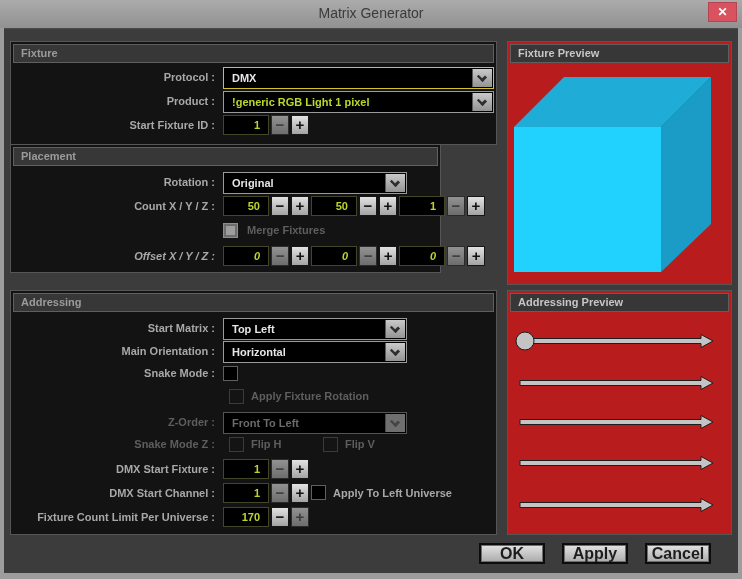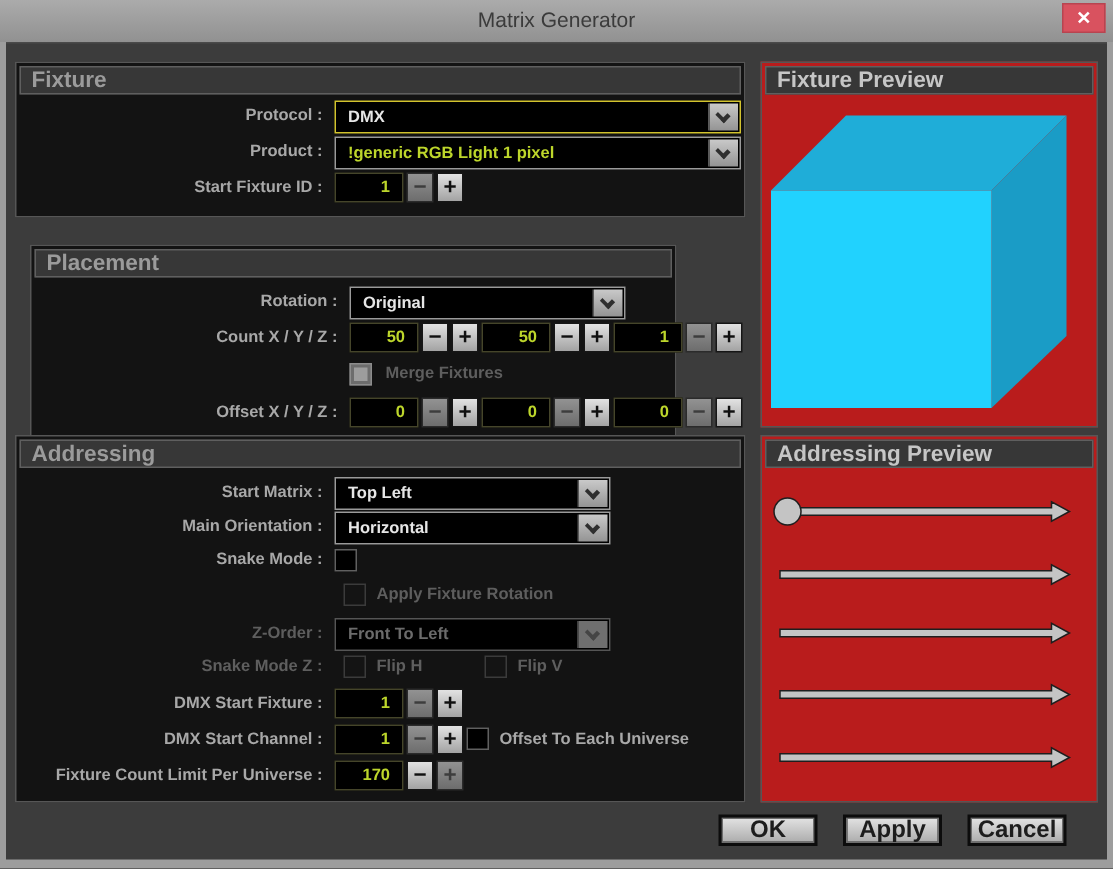--- a/index.html
+++ b/index.html
@@ -16,21 +16,21 @@
   .close-btn{position:absolute;top:2px;right:5px;width:29px;height:20px;
     background:#d9525f;border:1px solid #b84450;color:#fff;
     font-size:12px;font-weight:bold;text-align:center;line-height:18px;cursor:default;}
   .bodyarea{position:absolute;left:4px;right:4px;top:28px;bottom:6px;
     background:#3c3c3c;box-shadow:inset 0 1px 0 #4a4a4a;}
 
   
   .gbox{position:absolute;background:#131313;border:1px solid #565656;}
   .gbox-header{position:absolute;top:2px;left:2px;right:2px;height:19px;
     background:#373737;border:1px solid #5f5f5f;color:#9b9b9b;
-    font-size:15px;font-weight:bold;line-height:17px;padding-left:7px;}
+    font-size:11px;font-weight:bold;line-height:17px;padding-left:7px;}
   .gbox-header.bright{color:#c6c6c6;}
   .preview-box{background:#b91c1c;}
 
   .row{position:absolute;left:0;right:0;height:22px;}
   .lbl{position:absolute;left:4px;width:200px;text-align:right;
     color:#a8a8a8;font-weight:bold;font-size:11px;line-height:21px;
     white-space:nowrap;}
   .lbl.dim{color:#5e5e5e;}
 
   
@@ -112,21 +112,21 @@
     </div>
 
     <div class="row" style="top:73px;">
       <div class="lbl">Start Fixture ID :</div>
       <div class="nf" style="left:212px;">1</div>
       <div class="sb dim" style="left:260px;"><span>−</span></div>
       <div class="sb" style="left:280px;"><span>+</span></div>
     </div>
   </div>
 
-  <div class="gbox" style="left:10px;top:163px;width:431px;height:129px;margin-left:10px;">
+  <div class="gbox" style="left:10px;top:144px;width:431px;height:129px;">
     <div class="gbox-header">Placement</div>
 
     <div class="row" style="top:27px;">
       <div class="lbl">Rotation :</div>
       <div class="dd" style="left:212px;width:184px;">
         <span class="ddtxt">Original</span>
         <span class="chevbtn">
             <span class="chev"></span>
           </span>
       </div>
@@ -143,21 +143,21 @@
       <div class="nf" style="left:388px;">1</div>
       <div class="sb dim" style="left:436px;"><span>−</span></div>
       <div class="sb" style="left:456px;"><span>+</span></div>
     </div>
 
     <div class="row" style="top:78px;">
       <div class="cb dis-checked" style="left:212px;"></div>
       <div class="cbl dim" style="left:236px;">Merge Fixtures</div>
     </div>
 
-    <div class="row" style="top:101px;">
+    <div class="row" style="top:101px;font-style:italic;">
       <div class="lbl">Offset X / Y / Z :</div>
       <div class="nf" style="left:212px;">0</div>
       <div class="sb dim" style="left:260px;"><span>−</span></div>
       <div class="sb" style="left:280px;"><span>+</span></div>
       <div class="nf" style="left:300px;">0</div>
       <div class="sb dim" style="left:348px;"><span>−</span></div>
       <div class="sb" style="left:368px;"><span>+</span></div>
       <div class="nf" style="left:388px;">0</div>
       <div class="sb dim" style="left:436px;"><span>−</span></div>
       <div class="sb" style="left:456px;"><span>+</span></div>
@@ -221,21 +221,21 @@
       <div class="sb dim" style="left:260px;"><span>−</span></div>
       <div class="sb" style="left:280px;"><span>+</span></div>
     </div>
 
     <div class="row" style="top:192px;">
       <div class="lbl">DMX Start Channel :</div>
       <div class="nf" style="left:212px;">1</div>
       <div class="sb dim" style="left:260px;"><span>−</span></div>
       <div class="sb" style="left:280px;"><span>+</span></div>
       <div class="cb" style="left:300px;top:2px;"></div>
-      <div class="cbl" style="left:322px;top:3px;">Offset To Each Universe</div>
+      <div class="cbl" style="left:322px;top:3px;">Apply To Left Universe</div>
     </div>
 
     <div class="row" style="top:216px;">
       <div class="lbl">Fixture Count Limit Per Universe :</div>
       <div class="nf" style="left:212px;">170</div>
       <div class="sb" style="left:260px;"><span>−</span></div>
       <div class="sb dim" style="left:280px;"><span>+</span></div>
     </div>
   </div>
 

